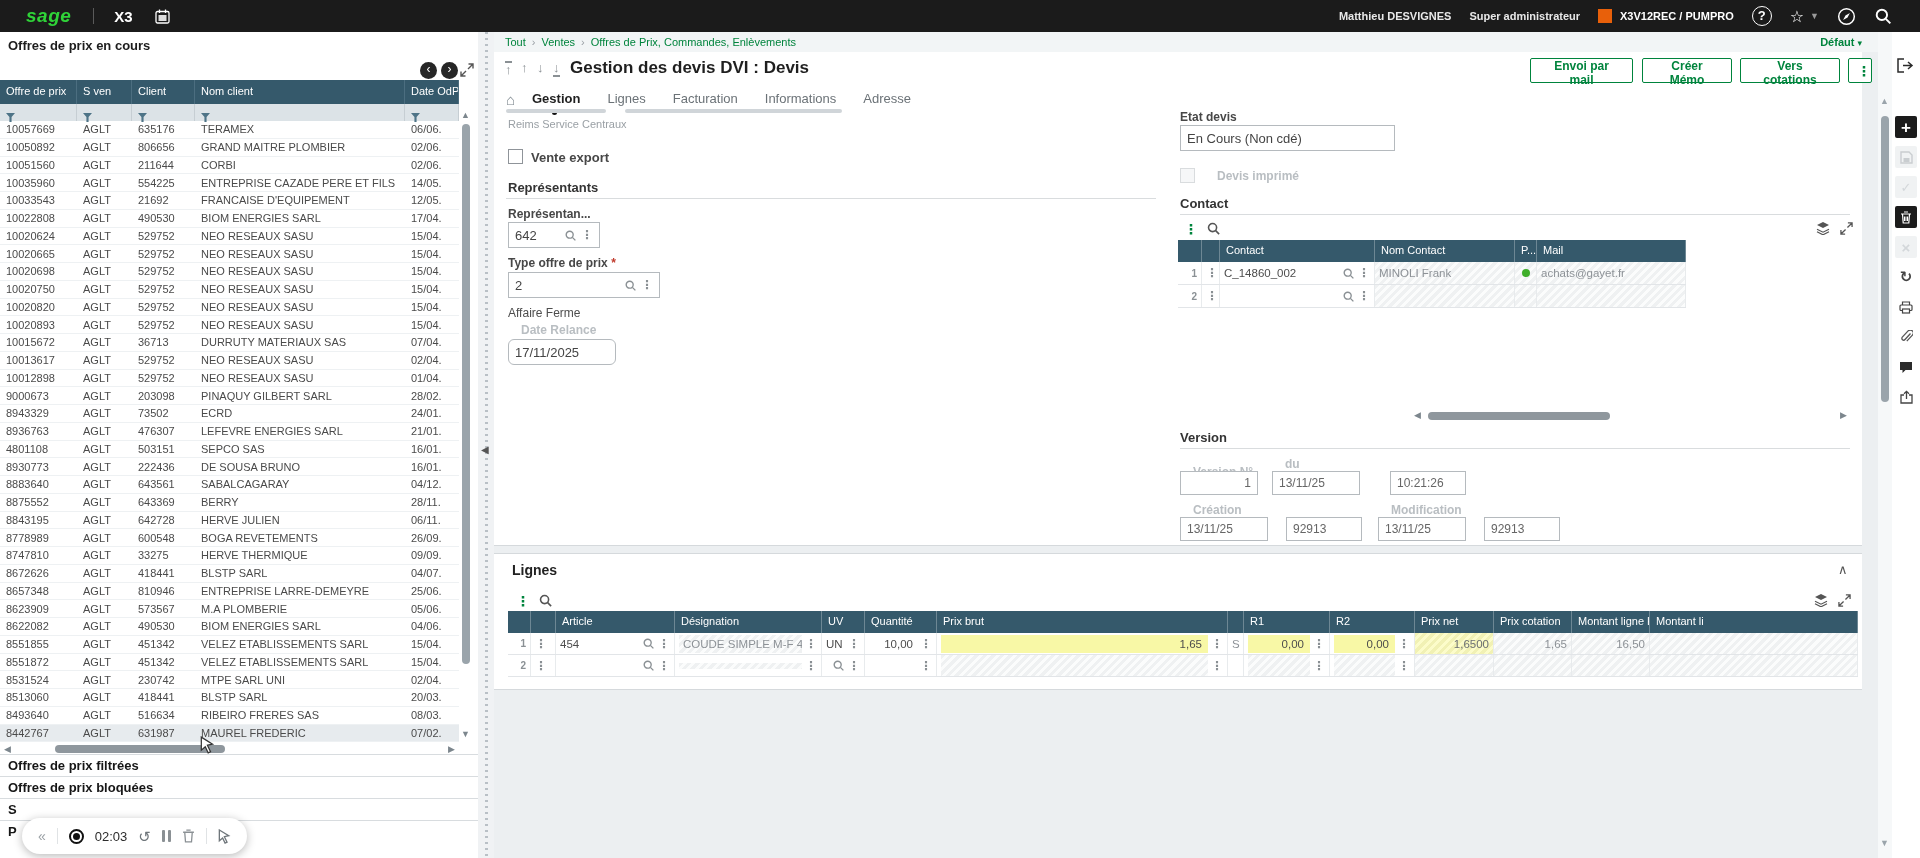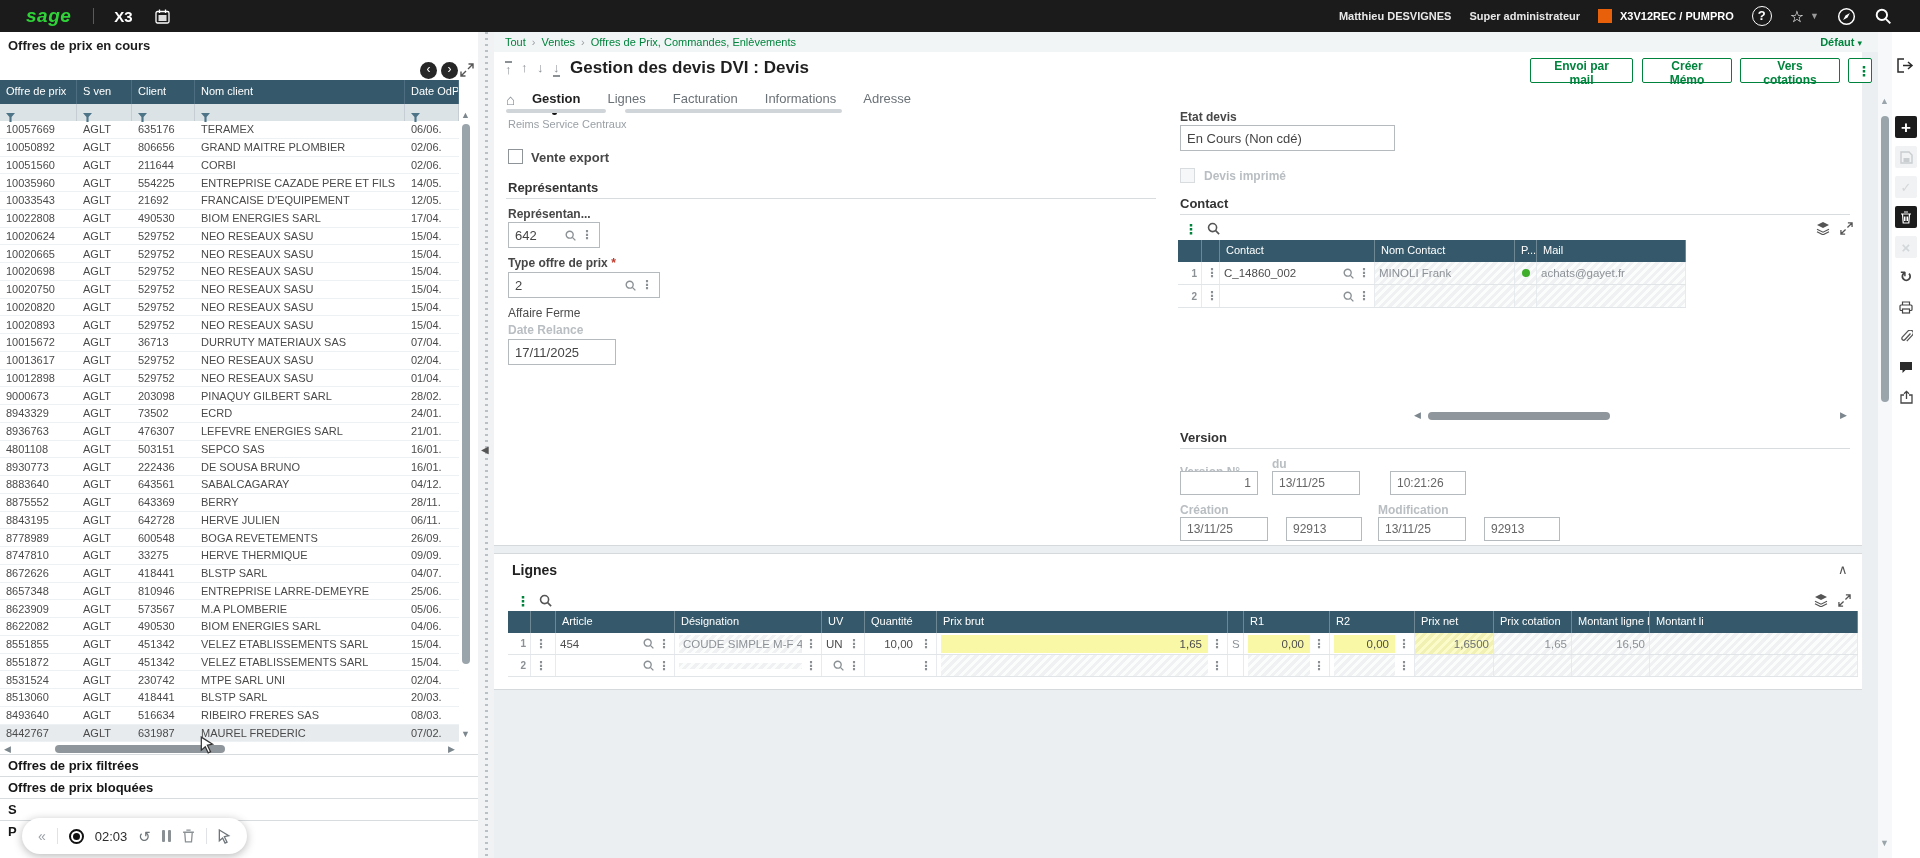--- a/index.html
+++ b/index.html
@@ -67,21 +67,21 @@
 .tab-home { position:absolute; left:12px; top:3px; font-size:15px; color:#7c868d; cursor:pointer; }
 .tabs { position:absolute; left:38px; top:3px; display:flex; gap:27px; }
 .tab { font-size:13px; color:#6b7277; cursor:pointer; }
 .tab.active { color:#1f1f1f; font-weight:bold; }
 .tab-dot { position:absolute; left:58px; top:22px; width:5px; height:5px; border-radius:50%; background:#111; }
 .tab-bar { position:absolute; top:21px; height:4px; border-radius:2px; background:#d0d5d9; }
 
 
 .lab { position:absolute; font-size:12px; font-weight:bold; color:#474747; }
 .lab.plain { font-weight:normal; color:#4d4d4d; }
-.lab.dis { color:#b9bec2; }
+.lab.dis { color:#b9bec2;margin-left:13px; }
 .req { color:#c0392b; }
 .sechdr { position:absolute; font-size:13px; font-weight:bold; color:#333; }
 .hr { position:absolute; height:1px; background:#d9dcde; }
 .subtle { position:absolute; font-size:11px; color:#9aa0a5; }
 .cb { position:absolute; width:15px; height:15px; border:1px solid #8f9499; background:#fff; cursor:pointer; }
 .cb.dis { border-color:#d9dcde; background:#f6f7f8; cursor:default; }
 .finput { position:absolute; height:26px; border:1px solid #b5babe; background:#fff; display:flex; align-items:center; padding:0 6px; font-size:13px; color:#444; }
 .finput .fv { flex:1; overflow:hidden; white-space:nowrap; }
 .finput.sm { height:24px; font-size:12px; color:#666; }
 .finput.rt .fv { text-align:right; }
@@ -544,21 +544,21 @@
       <span class="ficons">
           <svg class="sic" viewBox="0 0 16 16">
             <circle cx="7" cy="7" r="4.3" fill="none" stroke="#8a9094" stroke-width="1.7"></circle>
             <line x1="10.3" y1="10.3" x2="14" y2="14" stroke="#8a9094" stroke-width="1.7"></line>
           </svg>
           <span class="kebab">⋮</span>
         </span>
     </div>
     <div class="lab plain" style="left:14px; top:274px;">Affaire Ferme</div>
     <div class="lab dis" style="left:14px; top:291px;">Date Relance</div>
-    <div class="finput" style="left:14px; top:307px; width:108px;">
+    <div class="finput" style="left:14px; top:307px; width:108px;border-radius:6px;">
       <span class="fv">17/11/2025</span>
     </div>
 
     <div class="lab" style="left:686px; top:78px;">Etat devis</div>
     <div class="finput" style="left:686px; top:93px; width:215px;">
       <span class="fv">En Cours (Non cdé)</span>
     </div>
     <span class="cb dis" style="left:686px; top:136px;"></span>
     <span class="lab dis" style="left:710px; top:137px;">Devis imprimé</span>
     <div class="sechdr" style="left:686px; top:164px;">Contact</div>

